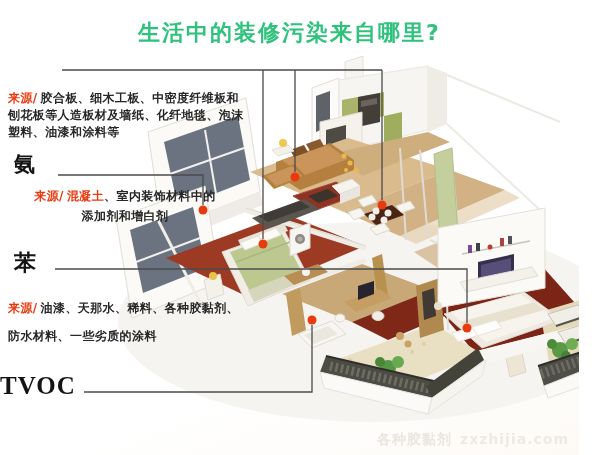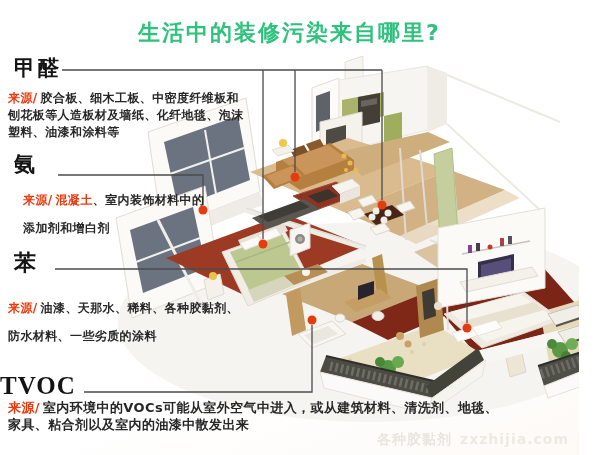--- a/index.html
+++ b/index.html
@@ -11,21 +11,21 @@
   .sec-label{position:absolute;font-weight:900;color:#141414;letter-spacing:3px;z-index:5;}
   #lab-jiaquan{left:14px;top:54px;font-size:21px;}
   #lab-an{left:14px;top:150px;font-size:21px;}
   #lab-ben{left:14px;top:248px;font-size:22px;}
   #lab-tvoc{left:0;top:372px;font-size:25px;font-family:"Liberation Serif",serif;letter-spacing:1px;}
   .desc{position:absolute;font-size:12px;font-weight:700;color:#262626;letter-spacing:.4px;z-index:5;}
   .desc .txt{white-space:pre-line;}
   .src{color:#e83a0f;margin-right:3px;}
   .hl{color:#e83a0f;}
   #desc-jiaquan{left:8px;top:90px;width:240px;line-height:17px;}
-  #desc-an{left:23px;top:186px;width:226px;line-height:28px;}
+  #desc-an{left:12px;top:186px;width:226px;line-height:20px;text-align:center;}
   #desc-ben{left:8px;top:294px;width:234px;line-height:28px;}
   #desc-tvoc{left:8px;top:399px;width:588px;line-height:17px;font-size:13px;}
   .watermark{position:absolute;right:10px;bottom:6px;font-size:14px;font-weight:700;color:#eae5de;
              letter-spacing:1px;z-index:5;}
   .watermark .domain{margin-left:8px;color:#eee9e2;}
 </style>
 </head>
 <body>
 
 <div class="stage">
@@ -219,41 +219,36 @@
       <circle cx="295" cy="177" r="4.5"></circle>
       <circle cx="382" cy="205" r="4.5"></circle>
       <circle cx="203" cy="210" r="4.5"></circle>
       <circle cx="467" cy="328" r="4.5"></circle>
       <circle cx="312" cy="320" r="4.5"></circle>
     </g>
   </svg>
 
   <div class="title">生活中的装修污染来自哪里?</div>
 
-  <div class="sec-label" id="lab-jiaquan">甲醛</div>
   <div class="desc" id="desc-jiaquan">
     <span class="src">来源/</span><span class="txt">胶合板、细木工板、中密度纤维板和
 刨花板等人造板材及墙纸、化纤地毯、泡沫
 塑料、油漆和涂料等</span>
   </div>
 
   <div class="sec-label" id="lab-an">氨</div>
   <div class="desc" id="desc-an">
     <span class="src">来源/</span><span class="hl">混凝土</span><span class="txt">、室内装饰材料中的
 添加剂和增白剂</span>
   </div>
 
   <div class="sec-label" id="lab-ben">苯</div>
   <div class="desc" id="desc-ben">
     <span class="src">来源/</span><span class="txt">油漆、天那水、稀料、各种胶黏剂、
 防水材料、一些劣质的涂料</span>
   </div>
 
   <div class="sec-label" id="lab-tvoc">TVOC</div>
-  <div class="desc" id="desc-tvoc">
-    <span class="src">来源/</span><span class="txt">室内环境中的VOCs可能从室外空气中进入，或从建筑材料、清洗剂、地毯、
-家具、粘合剂以及室内的油漆中散发出来</span>
-  </div>
 
   <div class="watermark">
     <span>各种胶黏剂</span><span class="domain">zxzhijia.com</span>
   </div>
 </div>
 
 </body></html>

